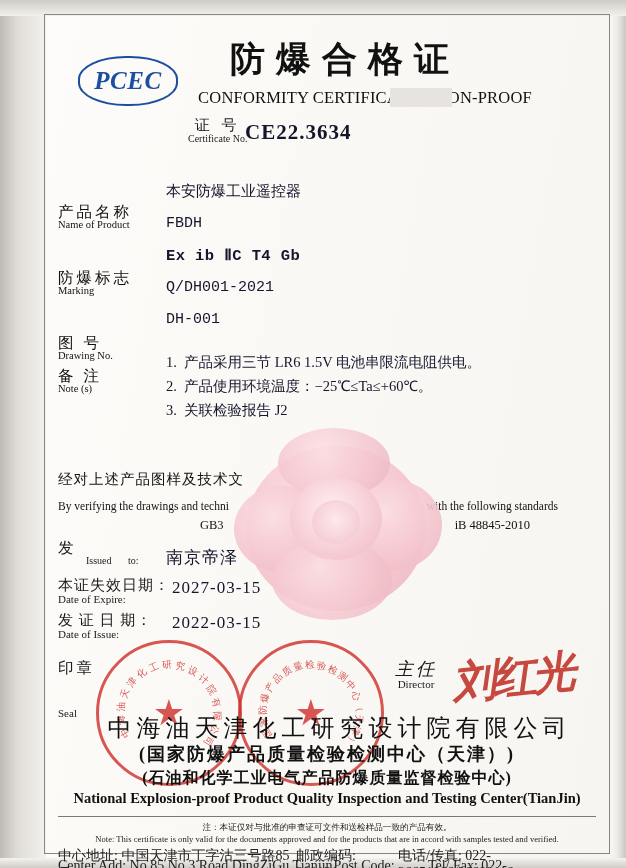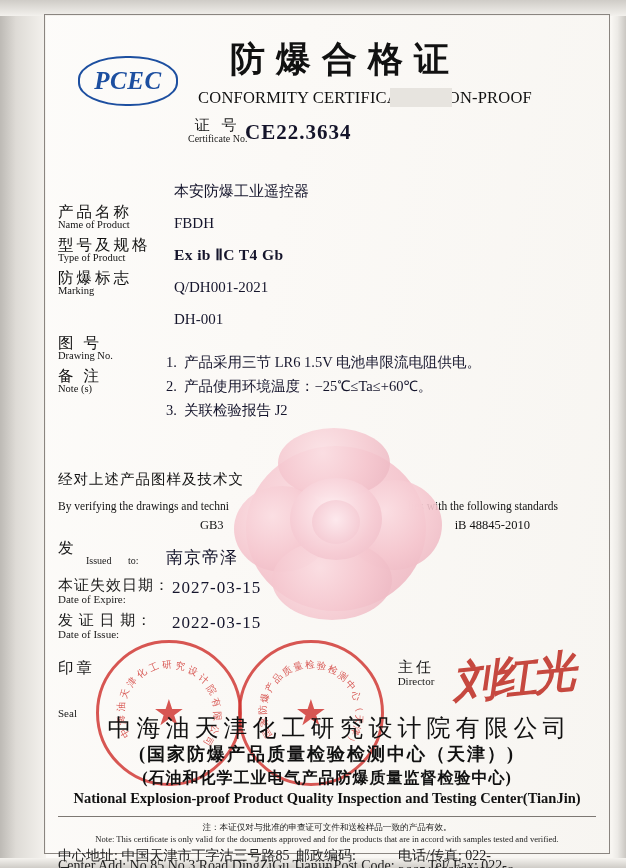--- a/index.html
+++ b/index.html
@@ -135,22 +135,22 @@
     margin-top: 30px;
   }
   .field .en {
     font-size: 10.5px;
     font-family: "Liberation Serif", serif;
     color: #111;
     letter-spacing: 0;
   }
   .value {
     position: absolute;
-    left: 174px;
-    font-family: Liberation Serif, serif;
+    left: 166px;
+    font-family: Liberation Mono, monospace;
     font-size: 15px;
     color: #15152c;
   }
   .value.bold {
     font-weight: bold;
     font-size: 15.5px;
     letter-spacing: 0.4px;
   }
 
   .notes {
@@ -228,21 +228,21 @@
   }
   .seal-label .cn { font-size: 15.5px; letter-spacing: 3px; }
   .seal-label .en { font-size: 11px; margin-top: 32px; }
   .director-label {
     position: absolute;
     left: 386px; top: 660px;
     line-height: 1.05;
     text-align: center;
     width: 60px;
   }
-  .director-label .cn { font-size: 15px; letter-spacing: 3px; }
+  .director-label .cn { font-size: 18px; letter-spacing: 3px; font-style: italic; }
   .director-label .en { font-size: 11px; }
 
   .stamp {
     position: absolute;
     border-radius: 50%;
     border: 3px solid #d0332f;
     opacity: 0.82;
   }
   .stamp .star {
     position: absolute;
@@ -377,24 +377,20 @@
     <div class="en">Certificate No.</div>
   </div>
   <div class="cert-no-value">CE22.3634</div>
 
   <div class="field" style="top:174px">
     <div class="cn">产品名称</div>
     <div class="en">Name of Product</div>
   </div>
   <div class="value" style="top:182px">本安防爆工业遥控器</div>
 
-  <div class="field" style="top:207px">
-    <div class="cn">型号及规格</div>
-    <div class="en">Type of Product</div>
-  </div>
   <div class="value" style="top:215px">FBDH</div>
 
   <div class="field" style="top:240px">
     <div class="cn">防爆标志</div>
     <div class="en">Marking</div>
   </div>
   <div class="value bold" style="top:246px">Ex ib ⅡC T4 Gb</div>
 
   <div class="value" style="top:279px">Q/DH001-2021</div>
 

